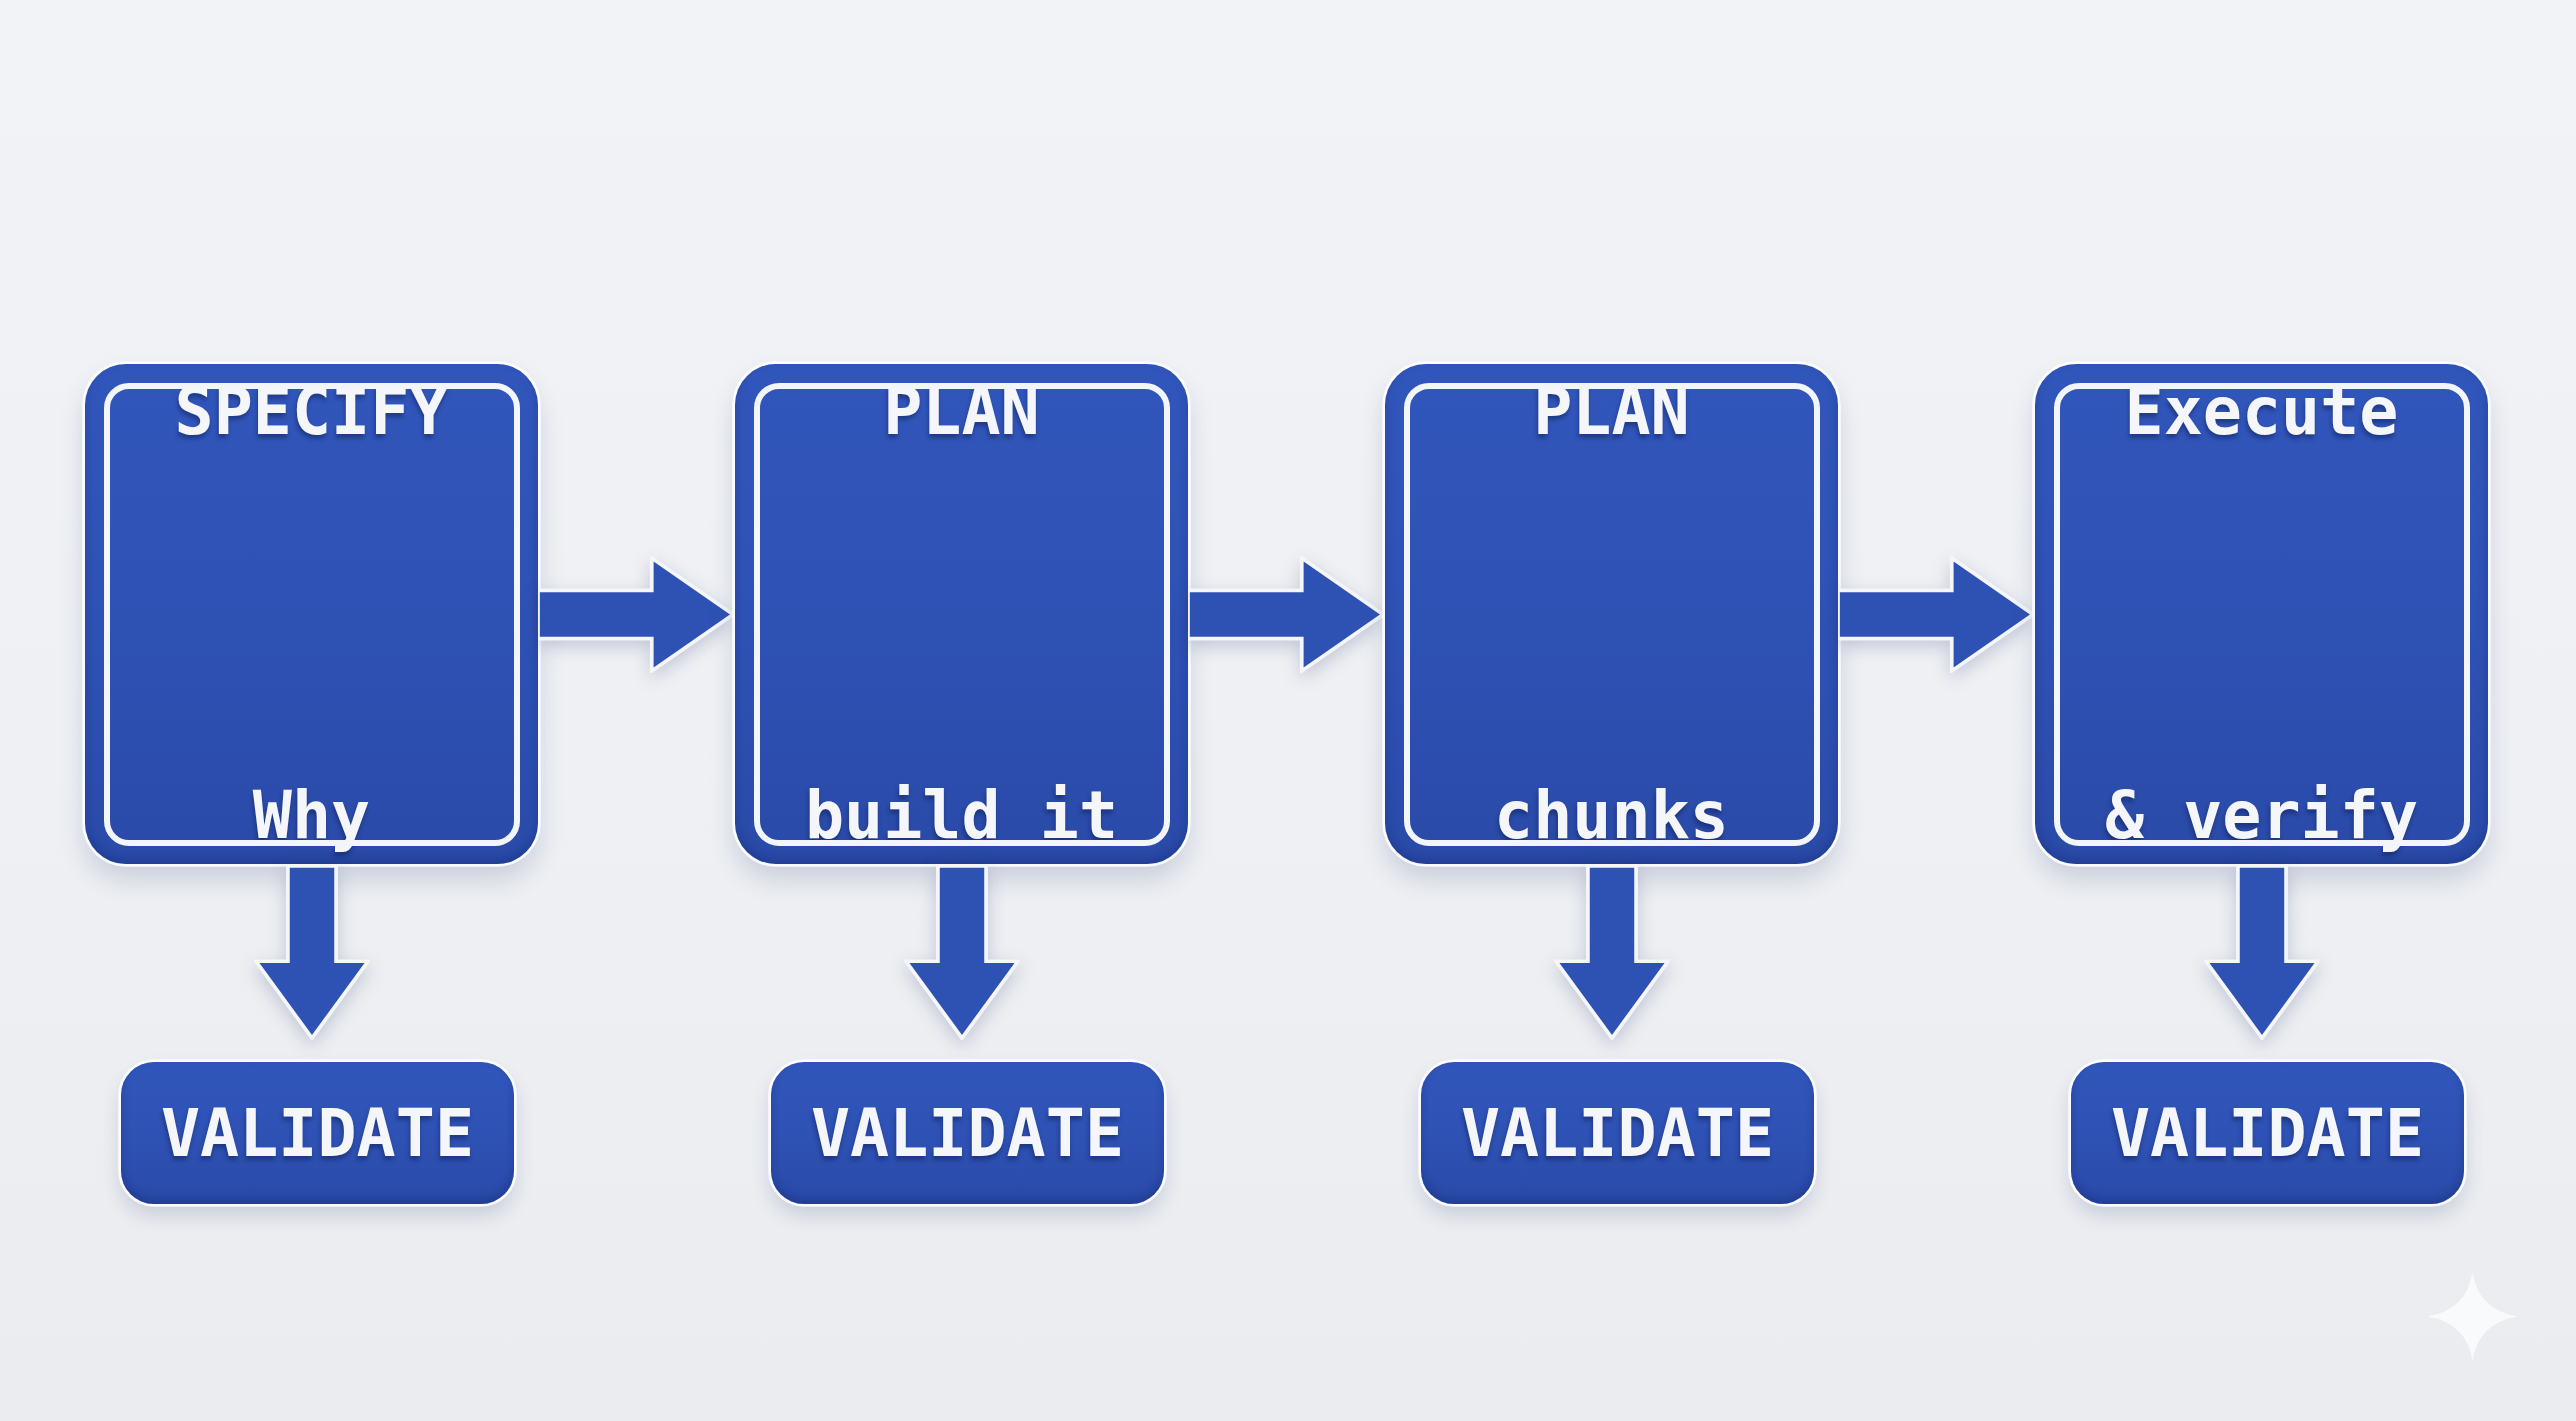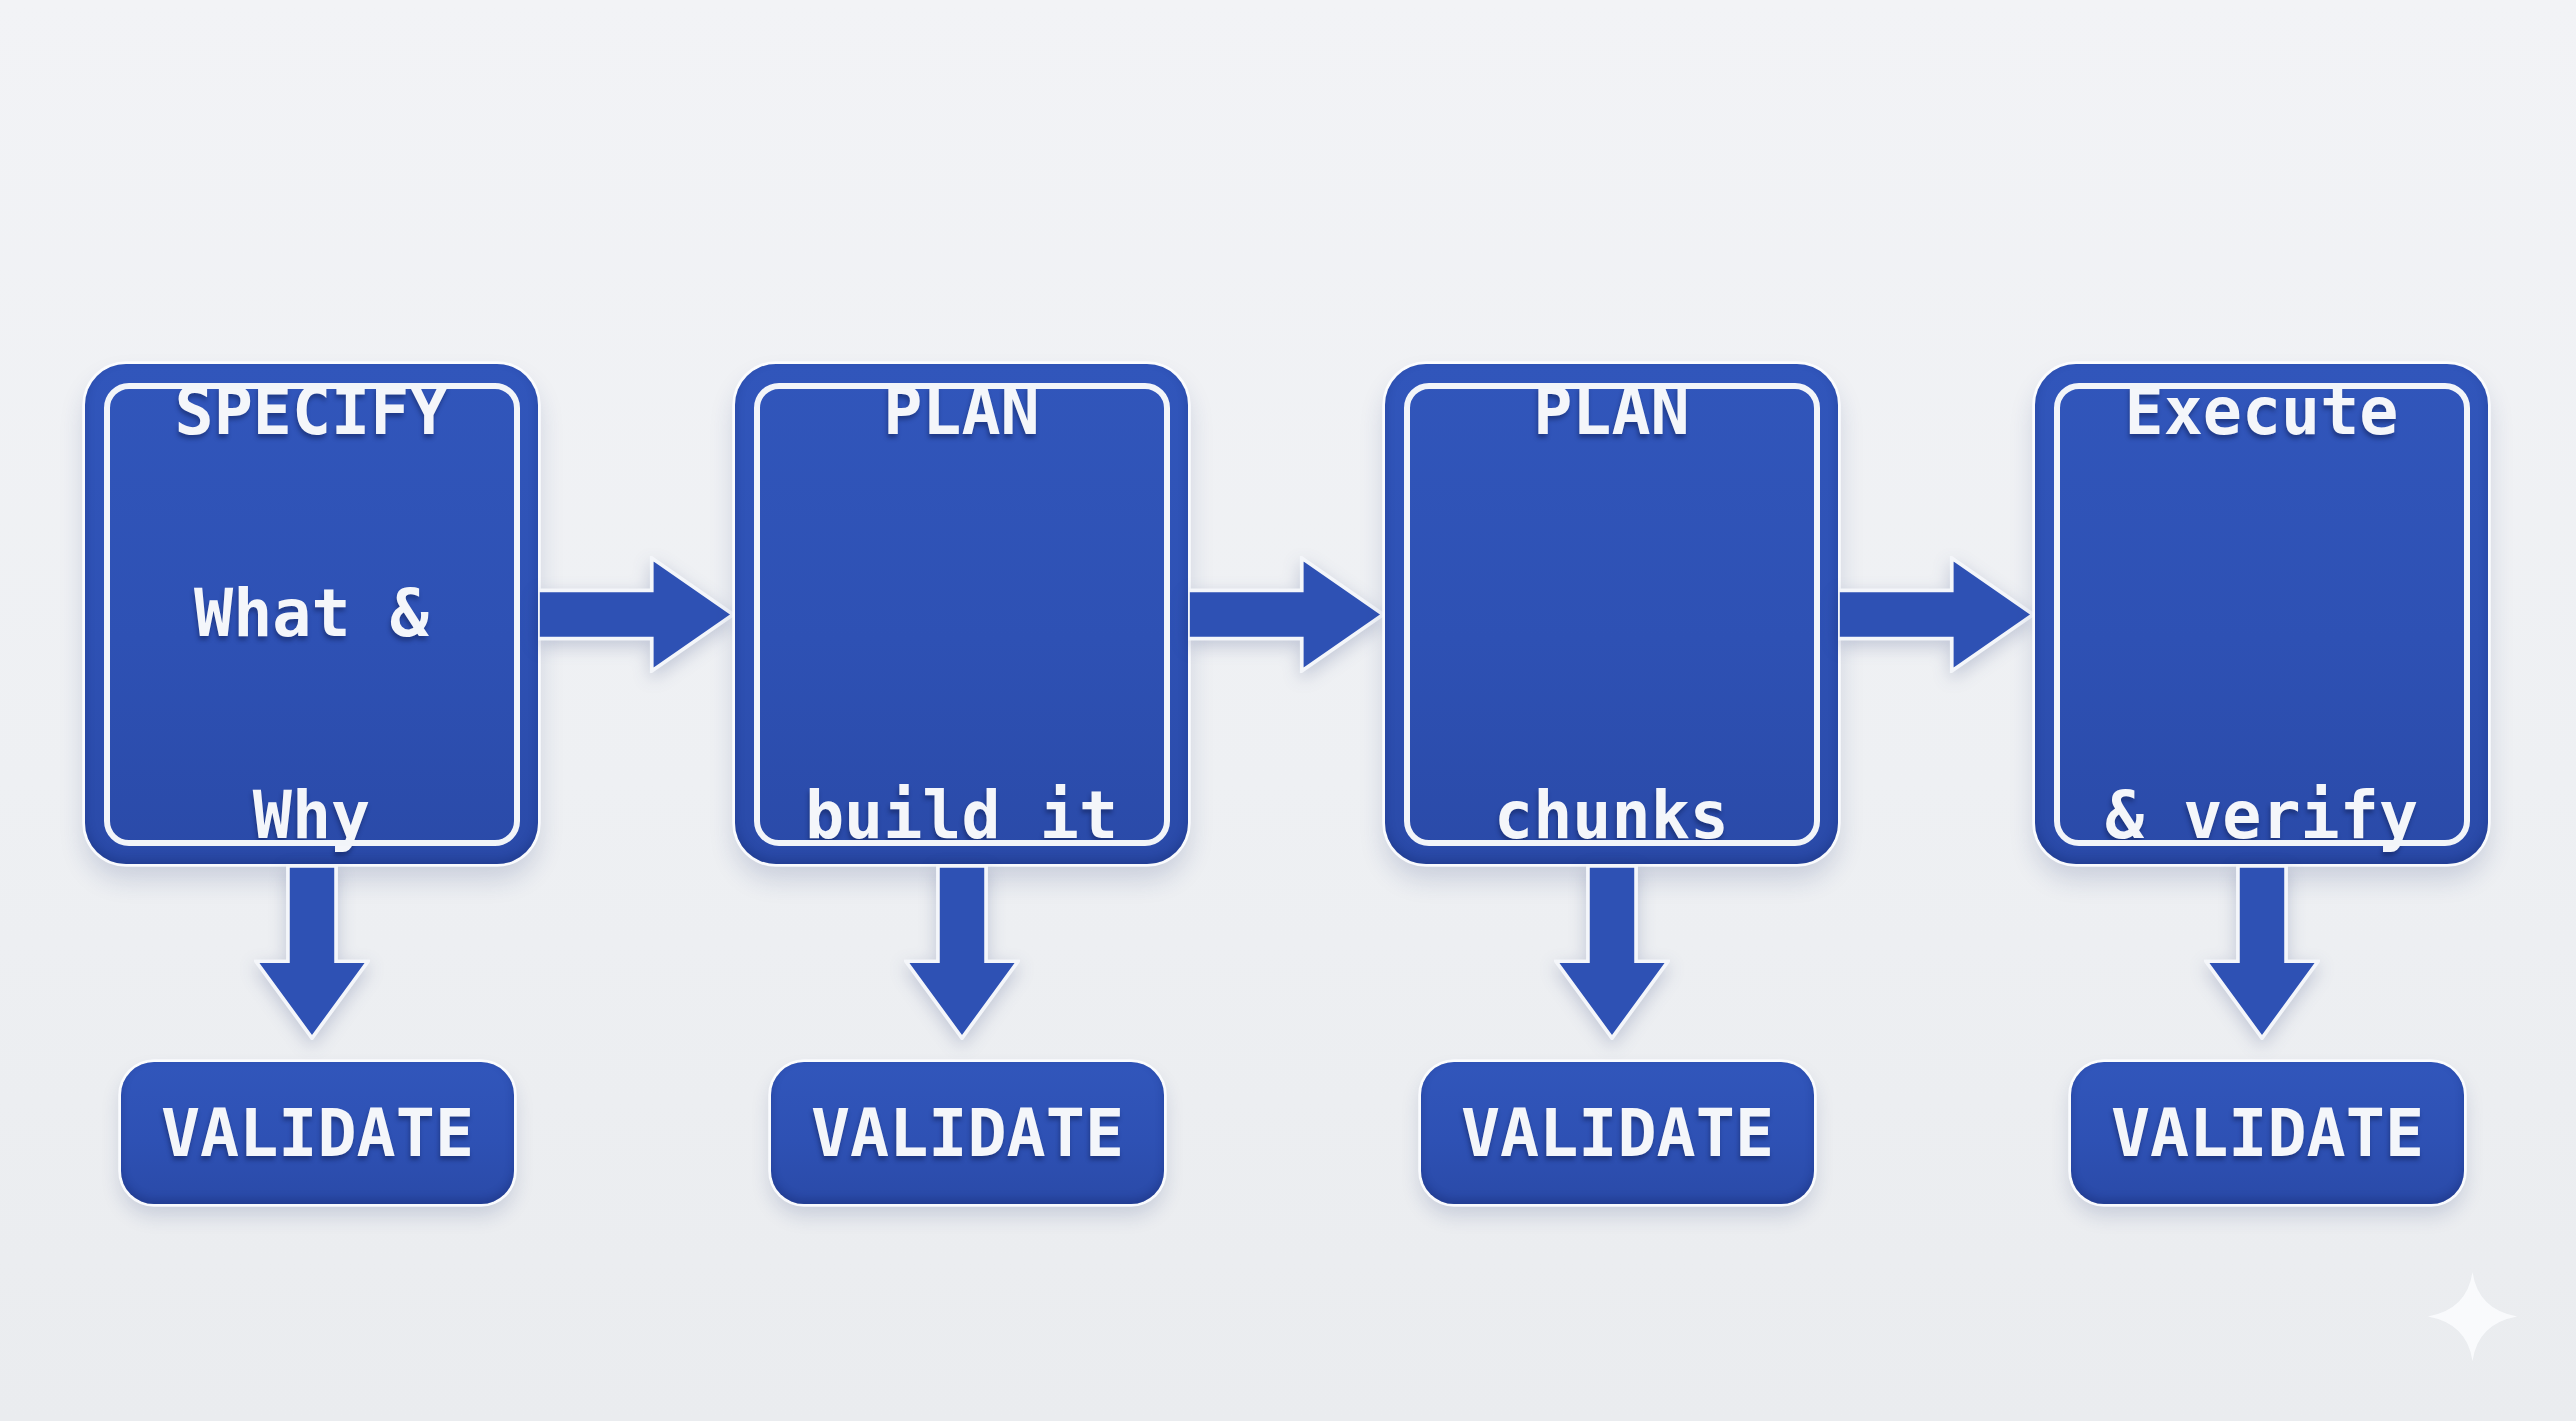--- a/index.html
+++ b/index.html
@@ -74,21 +74,20 @@
 </style>
 </head>
 <body>
 
 <div class="canvas">
   <div class="flow-row">
 
     <div class="stage-col">
       <div class="stage-box">
         <div class="box-title">SPECIFY</div>
-        <div class="box-line">What &amp;</div>
         <div class="box-line">Why</div>
       </div>
       <div class="down-arrow arrow-glyph">
         <svg width="116" height="176" viewBox="0 0 125 190">
           <polygon class="arrow-shape" points="36.5,2 88.5,2 88.5,105 123,105 62.5,188 2,105 36.5,105"></polygon>
         </svg>
       </div>
       <div class="validate-pill">VALIDATE</div>
     </div>
 

